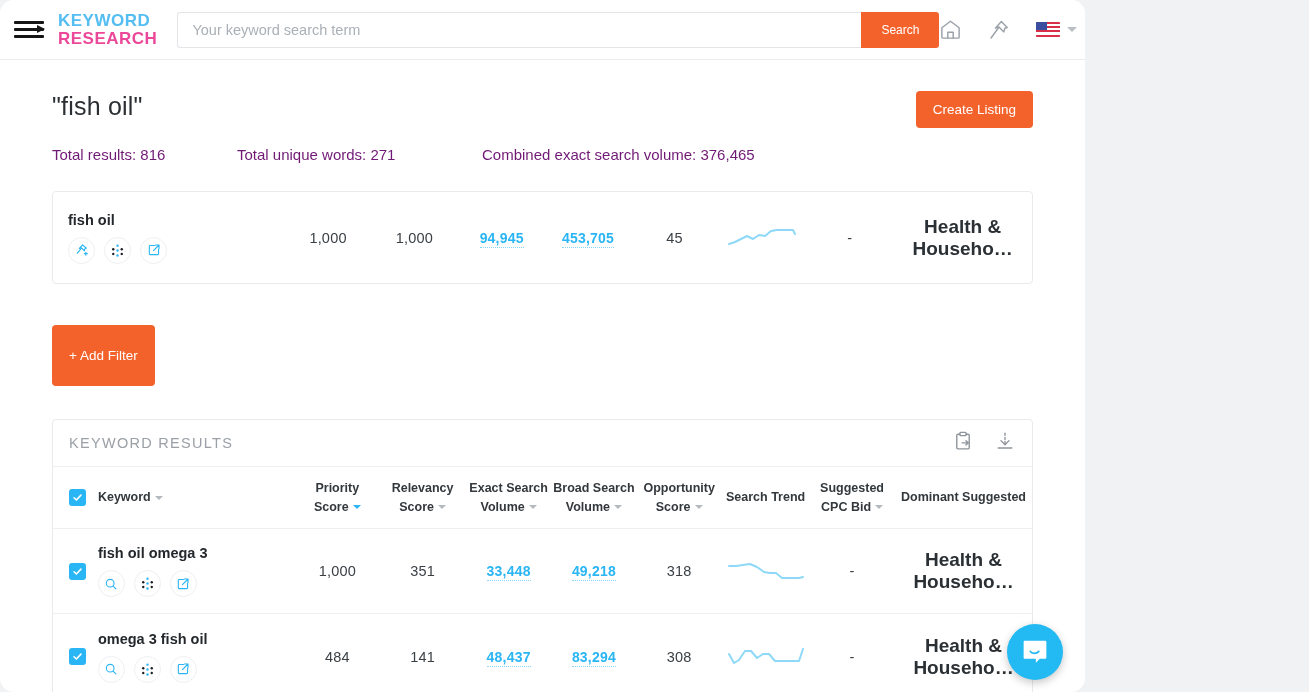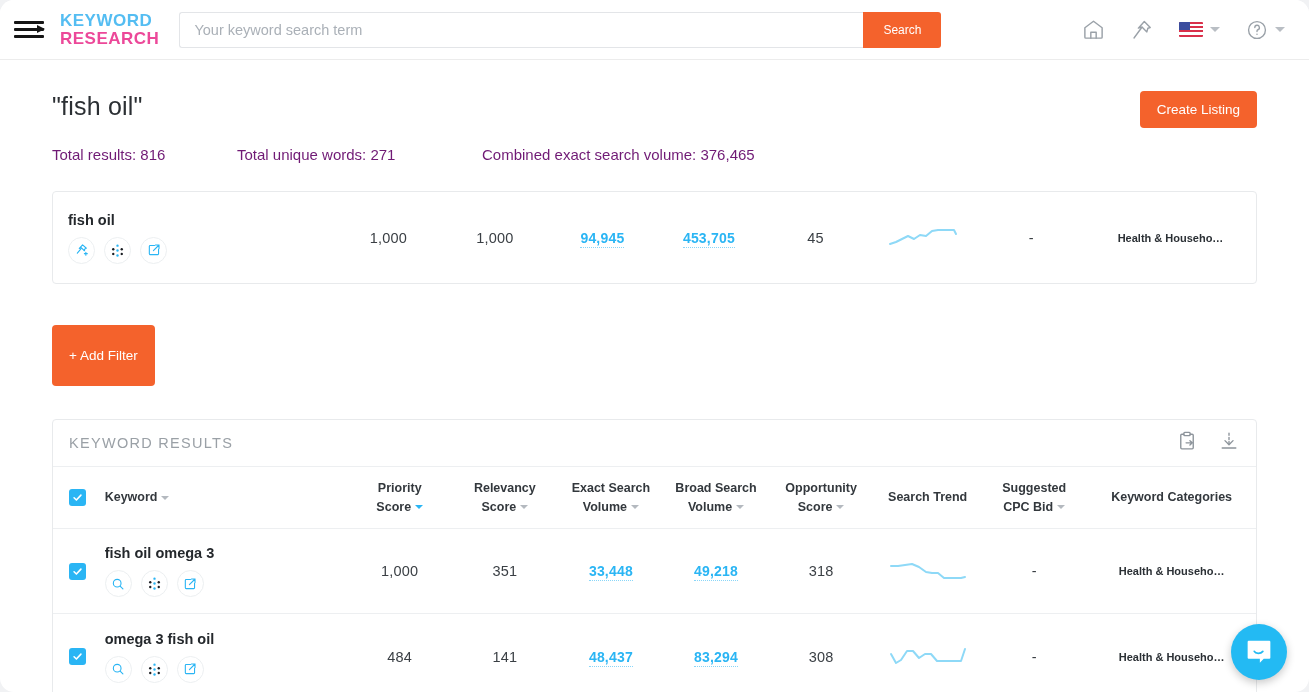--- a/index.html
+++ b/index.html
@@ -5,21 +5,21 @@
   * { box-sizing: border-box; }
   html, body {
     margin: 0; padding: 0;
     width: 1309px; height: 692px;
     background: #f1f2f4;
     font-family: "Liberation Sans", sans-serif;
     overflow: hidden;
   }
   .app {
     position: relative;
-    width: 1309px; height: 692px;
+    width: 1085px; height: 692px;
     background: #ffffff;
     border-radius: 14px;
     overflow: hidden;
   }
 
   
   .header {
     position: relative;
     height: 60px;
     background: #ffffff;
@@ -136,21 +136,21 @@
   .num-cell {
     text-align: center; font-size: 14.5px; color: #3a3f44;
     letter-spacing: .2px;
   }
   .link-num {
     color: #2ab5f4; font-weight: bold; font-size: 14px;
     border-bottom: 1px dotted #8ad6f8; cursor: pointer;
     padding-bottom: 1px; letter-spacing: .2px;
   }
   .cat-cell {
-    font-size: 11px; color: #2b3035; font-weight: bold;
+    font-size: 19px; color: #2b3035; font-weight: bold;
     text-align: center;
   }
 
   
   .c-priority   { width: 108px; }
   .c-relevancy  { width: 110px; }
   .c-exact      { width: 110px; }
   .c-broad      { width: 108px; }
   .c-opportunity{ width: 110px; }
   .c-trend      { width: 111px; display:flex; justify-content:center; align-items:center;}
@@ -408,21 +408,21 @@
           <span>Score</span><span class="chv"></span>
         </div>
         <div class="th c-trend">
           <span>Search Trend</span>
         </div>
         <div class="th c-cpc">
           <span>Suggested</span><br>
           <span>CPC Bid</span><span class="chv"></span>
         </div>
         <div class="th c-cats">
-          <span>Keyword Categories</span>
+          <span>Dominant Suggested</span>
         </div>
       </div>
 
       <div class="trow">
         <div class="td-check">
           <span class="cbox">
             <svg width="11" height="11" viewBox="0 0 24 24" fill="none" stroke="#fff" stroke-width="3.4" stroke-linecap="round" stroke-linejoin="round">
                 <path d="M4.5 12.6 9.6 17.6 19.5 6.8"></path>
               </svg>
           </span>

